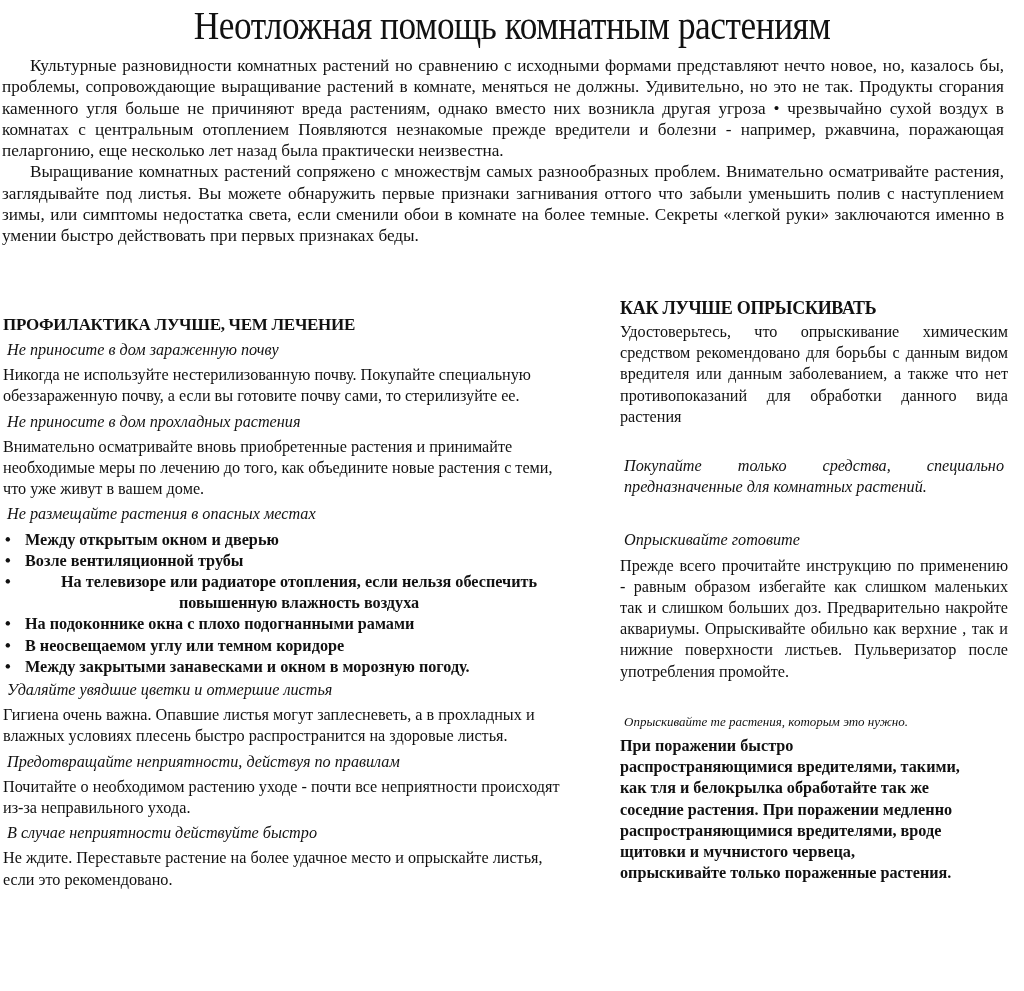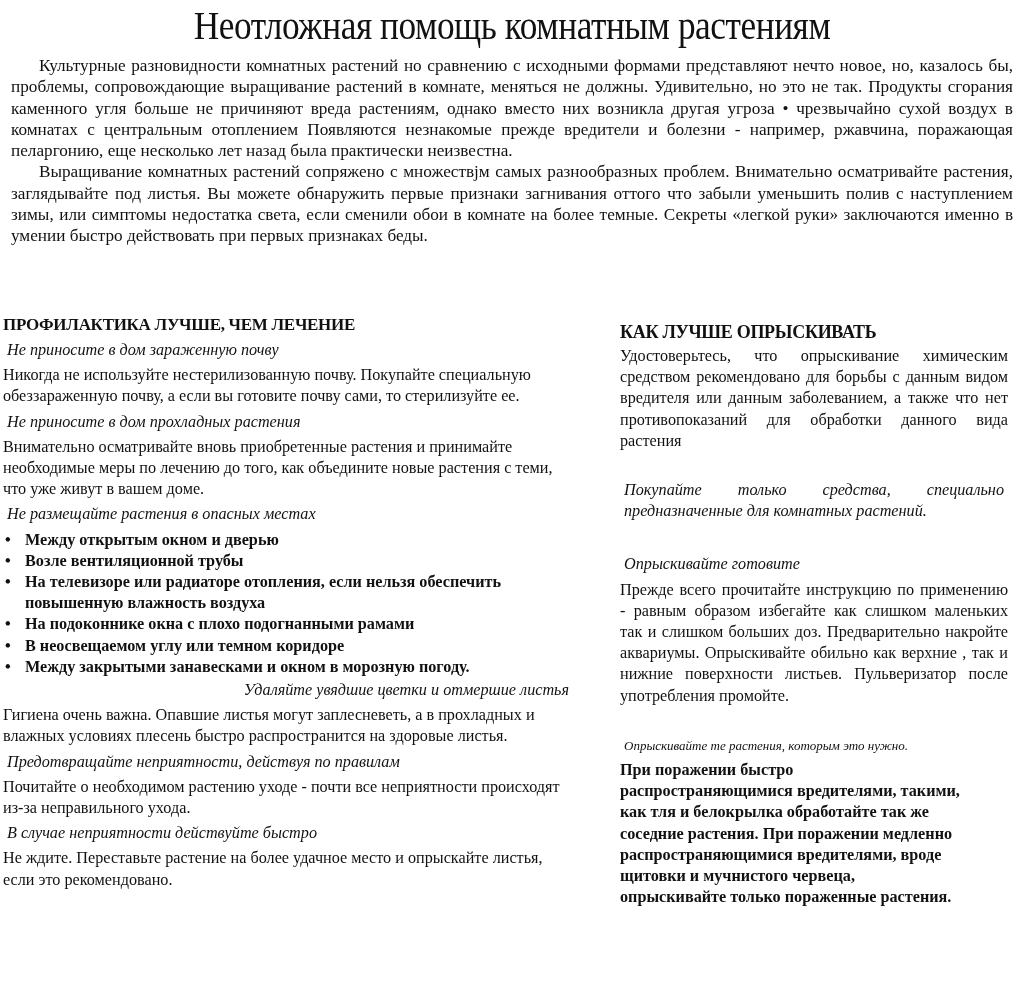--- a/index.html
+++ b/index.html
@@ -1,21 +1,21 @@
 <!DOCTYPE html>
 <html><head>
 <meta charset="utf-8">
 <style>
   html, body { margin: 0; padding: 0; background: #ffffff; }
   body { width: 1024px; height: 991px; overflow: hidden; position: relative; color: #111; font-family: "Liberation Serif", serif; }
   .title { position: absolute; left: 0; top: 2px; width: 1024px; text-align: center; font-size: 41px; line-height: 46px; transform: scaleX(0.86); transform-origin: center; letter-spacing: -0.5px; }
-  .intro { position: absolute; left: 11px; top: 55px; width: 1002px; font-size: 17.2px; line-height: 21.3px; text-align: justify; }
+  .intro { position: absolute; left: 2px; top: 55px; width: 1002px; font-size: 17.2px; line-height: 21.3px; text-align: justify; }
   .intro p { margin: 0; text-indent: 28px; }
   .col-left { position: absolute; left: 3px; top: 314px; width: 570px; font-size: 16.2px; line-height: 21.2px; }
-  .col-right { position: absolute; left: 620px; top: 320px; width: 388px; font-size: 16.2px; line-height: 21.2px; }
+  .col-right { position: absolute; left: 620px; top: 296px; width: 388px; font-size: 16.2px; line-height: 21.2px; }
   h2 { margin: 0; font-size: 17px; font-weight: bold; line-height: 22px; letter-spacing: -0.3px; }
   .col-right h2 { font-size: 18px; line-height: 24px; margin-bottom: 2px; }
   .sub { font-style: italic; margin: 4px; }
   .txt { margin: 0; }
   .justify { text-align: justify; }
   ul { list-style: none; margin: 0; padding: 0; }
   li { position: relative; padding-left: 22px; font-weight: bold; }
   li::before { content: "•"; position: absolute; left: 2px; }
   .gap-lg { height: 24px; }
 </style>
@@ -35,27 +35,27 @@
   <p class="sub">Не приносите в дом зараженную почву</p>
   <p class="txt">Никогда не используйте нестерилизованную почву. Покупайте специальную обеззараженную почву, а если вы готовите почву сами, то стерилизуйте ее.</p>
 
   <p class="sub">Не приносите в дом прохладных растения</p>
   <p class="txt">Внимательно осматривайте вновь приобретенные растения и принимайте необходимые меры по лечению до того, как объедините новые растения с теми, что уже живут в вашем доме.</p>
 
   <p class="sub">Не размещайте растения в опасных местах</p>
   <ul>
     <li>Между открытым окном  и дверью</li>
     <li>Возле вентиляционной трубы</li>
-    <li style="padding-left:22px;text-indent:0;">На телевизоре или радиаторе отопления, если нельзя обеспечить повышенную влажность воздуха</li>
+    <li style="padding-left:22px;text-indent:0;text-align:center;">На телевизоре или радиаторе отопления, если нельзя обеспечить повышенную влажность воздуха</li>
     <li>На подоконнике окна с плохо подогнанными рамами</li>
     <li>В  неосвещаемом углу или темном коридоре</li>
     <li>Между закрытыми занавесками и окном в морозную погоду.</li>
   </ul>
 
-  <p class="sub" style="margin-top:2px;text-align:right;">Удаляйте увядшие цветки и отмершие листья</p>
+  <p class="sub" style="margin-top:2px;">Удаляйте увядшие цветки и отмершие листья</p>
   <p class="txt">Гигиена очень важна. Опавшие листья могут заплесневеть, а в прохладных и влажных условиях плесень быстро распространится на здоровые листья.</p>
 
   <p class="sub">Предотвращайте неприятности, действуя по правилам</p>
   <p class="txt">Почитайте о необходимом растению уходе - почти все неприятности происходят из-за неправильного ухода.</p>
 
   <p class="sub">В случае неприятности действуйте быстро</p>
   <p class="txt">Не  ждите. Переставьте растение на более удачное место и опрыскайте листья, если это рекомендовано.</p>
 </div>
 
 <div class="col-right">

